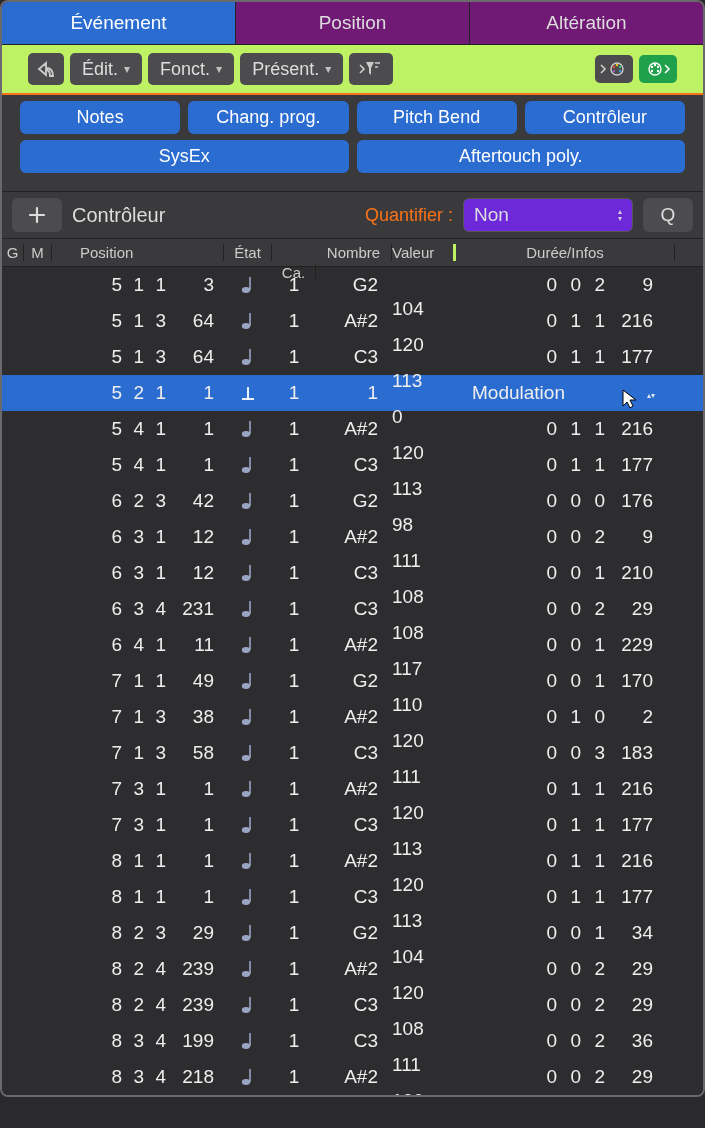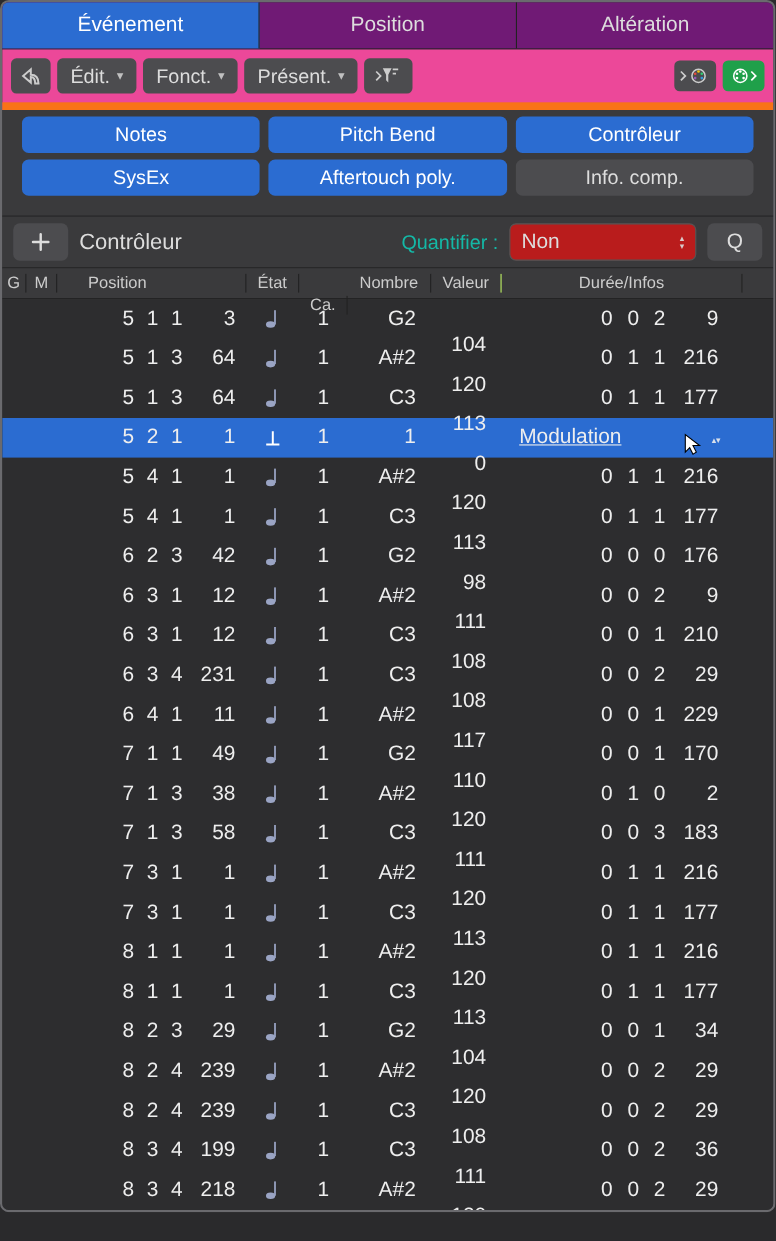--- a/index.html
+++ b/index.html
@@ -2,65 +2,65 @@
 <html><head>
 <meta charset="utf-8">
 <style>
 * { margin: 0; padding: 0; box-sizing: border-box; }
 body { background:#2a2a2c; font-family:-apple-system,Helvetica,Arial,sans-serif; color:#ddd; font-size:16px; width:705px; }
 .window { border:2px solid #6a6a6e; border-radius:8px; overflow:hidden; background:#3a3a3c; }
 .tabs { display:flex; background:#701a75; border-bottom:1px solid #222; }
 .tab { flex:1; text-align:center; padding:10px 0; font-size:19px; color:#ddd; border-right:1px solid #222; cursor:pointer; }
 .tab:last-child { border-right:none; }
 .tab.active { background:#2b6cd1; color:#fff; font-weight:500; }
-.toolbar { display:flex; align-items:center; gap:6px; padding:8px 8px; background:#ec4899; border-bottom:7px solid #f97316; }
+.toolbar { display:flex; align-items:center; gap:6px; padding:8px 26px; background:#bef264; border-bottom:2px solid #f97316; }
 .tbtn { display:flex; align-items:center; justify-content:center; gap:6px; background:#4c4c4f; color:#ddd; border:none; border-radius:5px; padding:5px 12px; font-size:18px; cursor:pointer; height:32px; }
 .tbtn .chev { font-size:12px; opacity:.8; }
 .icon-btn { width:36px; height:32px; display:flex; align-items:center; justify-content:center; background:#4c4c4f; border-radius:5px; cursor:pointer; border:none; }
 .spacer { flex:1; }
 .pills-row { display:flex; align-items:center; gap:6px; }
 .pill { display:flex; align-items:center; justify-content:center; border-radius:5px; height:28px; width:38px; cursor:pointer; }
 .pill.dark { background:#4c4c4f; }
 .pill.green { background:#1fa04a; }
 .filters { background:#3a3a3c; padding:6px 18px 12px; border-bottom:1px solid #222; }
 .frow { display:flex; gap:8px; margin-bottom:6px; }
 .fbtn { flex:1; background:#2b6cd1; color:#fff; border:none; border-radius:6px; padding:6px 0; font-size:18px; cursor:pointer; }
 .fbtn.grey { background:#4c4c4f; color:#ddd; }
 .secondbar { display:flex; align-items:center; gap:10px; padding:6px 10px; background:#3a3a3c; border-bottom:1px solid #222; }
 .plusbtn { width:50px; height:34px; display:flex; align-items:center; justify-content:center; background:#4c4c4f; border-radius:6px; cursor:pointer; border:none; }
 .plusbtn svg { width:20px; height:20px; }
 .label { font-size:20px; color:#ddd; }
-.qselect { flex:1; display:flex; align-items:center; justify-content:space-between; background:#b91c1c; border:1px solid #555; border-radius:6px; padding:5px 10px; font-size:19px; cursor:pointer; }
+.qselect { flex:1; display:flex; align-items:center; justify-content:space-between; background:#6d28d9; border:1px solid #555; border-radius:6px; padding:5px 10px; font-size:19px; cursor:pointer; }
 .qbtn { width:50px; height:34px; background:#4c4c4f; border-radius:6px; color:#ddd; border:none; font-size:19px; cursor:pointer; }
 .theader { display:flex; background:#3a3a3c; border-bottom:1px solid #222; font-size:15px; color:#ccc; height:28px; align-items:center; }
 .col-g { width:22px; text-align:center; border-right:1px solid #222; }
 .col-m { width:28px; text-align:center; border-right:1px solid #222; }
 .col-pos { width:172px; padding-left:28px; border-right:1px solid #222; }
 .col-etat { width:48px; text-align:center; border-right:1px solid #222; }
 .col-ca { width:44px; text-align:center; border-right:1px solid #222;margin-top:40px; }
 .col-nom { width:76px; text-align:center; border-right:1px solid #222; }
-.col-val { width:64px; text-align:center; border-right:1px solid #bef264; }
+.col-val { width:64px; text-align:left; border-right:3px solid #bef264; }
 .col-dur { flex:1; text-align:center; border-right:1px solid #222; }
 .col-end { width:28px; }
 .tbody { background:#2d2d2f; }
 .row { display:flex; align-items:center; height:36px; font-size:19px; color:#eee; font-variant-numeric:tabular-nums; }
 .row.sel { background:#2b6cd1; }
 .cell-g { width:22px; }
 .cell-m { width:28px; }
 .cell-pos { width:172px; display:flex; justify-content:flex-end; gap:0; padding-right:10px; }
 .cell-pos span { display:inline-block; text-align:right; }
 .pp1 { width:28px; } .pp2 { width:22px; } .pp3 { width:22px; } .pp4 { width:48px; }
 .cell-etat { width:48px; display:flex; align-items:center; justify-content:center; }
 .cell-ca { width:44px; text-align:center; }
 .cell-nom { width:76px; text-align:right; padding-right:14px; }
-.cell-val { width:64px; text-align:right; padding-right:14px;margin-top:48px; }
+.cell-val { width:64px; padding-right:14px;margin-top:48px; }
 .cell-dur { flex:1; display:flex; justify-content:flex-end; padding-right:22px; }
 .cell-dur span { display:inline-block; text-align:right; }
 .dd1{width:24px;} .dd2{width:24px;} .dd3{width:24px;} .dd4{width:48px;}
-.cell-dur.text { justify-content:flex-start; padding-left:16px;text-decoration:underline; }
+.cell-dur.text { justify-content:flex-start; padding-left:16px; }
 .cell-end { width:28px; display:flex; align-items:center; justify-content:center; }
 .note-svg { width:16px; height:20px; }
 .cursor-svg { position:absolute; pointer-events:none; }
 .selwrap { position:relative; }
 .updn { display:inline-flex; flex-direction:column; font-size:8px; line-height:7px; opacity:.9; margin-left:6px; }
 </style>
 </head>
 <body>
 
 <div class="window">
@@ -118,39 +118,39 @@
             <circle cx="9" cy="11" r="1.2" fill="#fff"></circle>
             <path d="M22 5 L26 9 L22 13" fill="none" stroke="#fff" stroke-width="1.6"></path>
           </svg>
       </div>
     </div>
   </div>
 
   <div class="filters">
     <div class="frow">
       <button class="fbtn">Notes</button>
+      <button class="fbtn">Chang. prog.</button>
       <button class="fbtn">Pitch Bend</button>
       <button class="fbtn">Contrôleur</button>
     </div>
     <div class="frow">
       <button class="fbtn">SysEx</button>
       <button class="fbtn">Aftertouch poly.</button>
-      <button class="fbtn grey">Info. comp.</button>
     </div>
   </div>
 
   <div class="secondbar">
     <button class="plusbtn">
       <svg viewBox="0 0 20 20">
           <path d="M10 3 V17 M3 10 H17" stroke="#ddd" stroke-width="2.2" stroke-linecap="round"></path>
         </svg>
     </button>
     <span class="label">Contrôleur</span>
     <div class="spacer"></div>
-    <span class="label" style="color:#14b8a6;font-size:18px">Quantifier :</span>
+    <span class="label" style="color:#f97316;font-size:18px">Quantifier :</span>
     <div class="qselect" style="max-width:170px">
       <span>Non</span>
       <span class="updn">
           <span>▴</span>
           <span>▾</span>
         </span>
     </div>
     <button class="qbtn">Q</button>
   </div>
 

